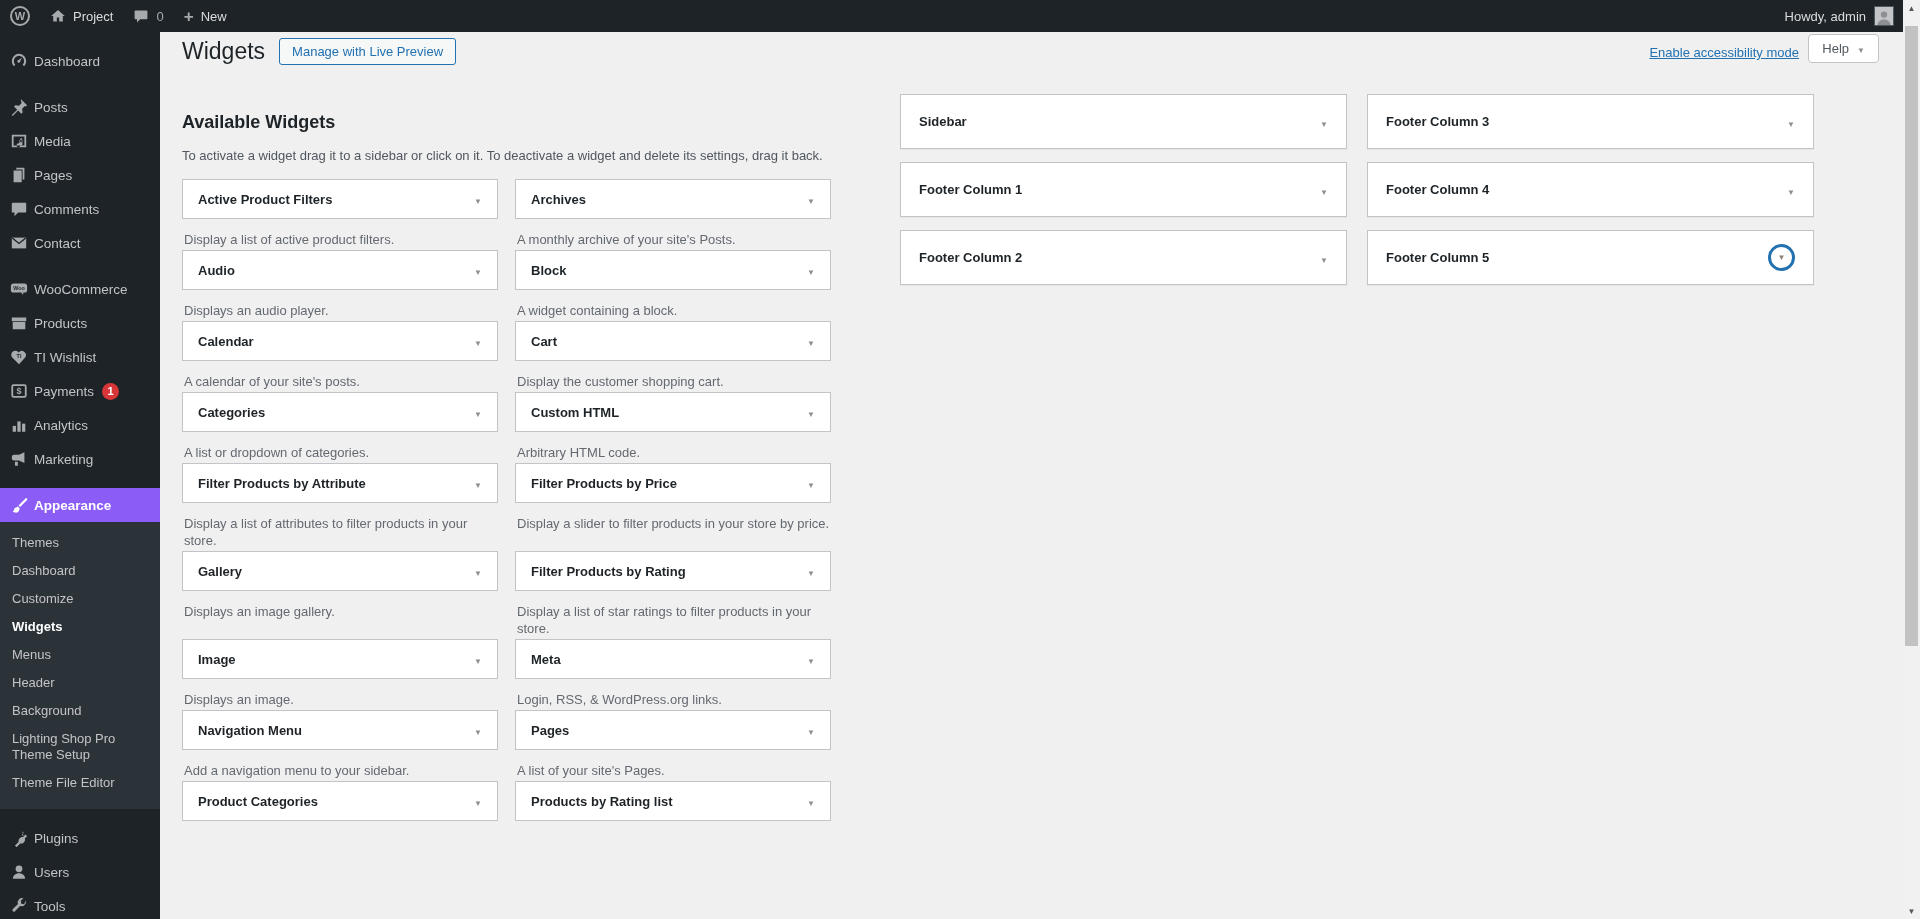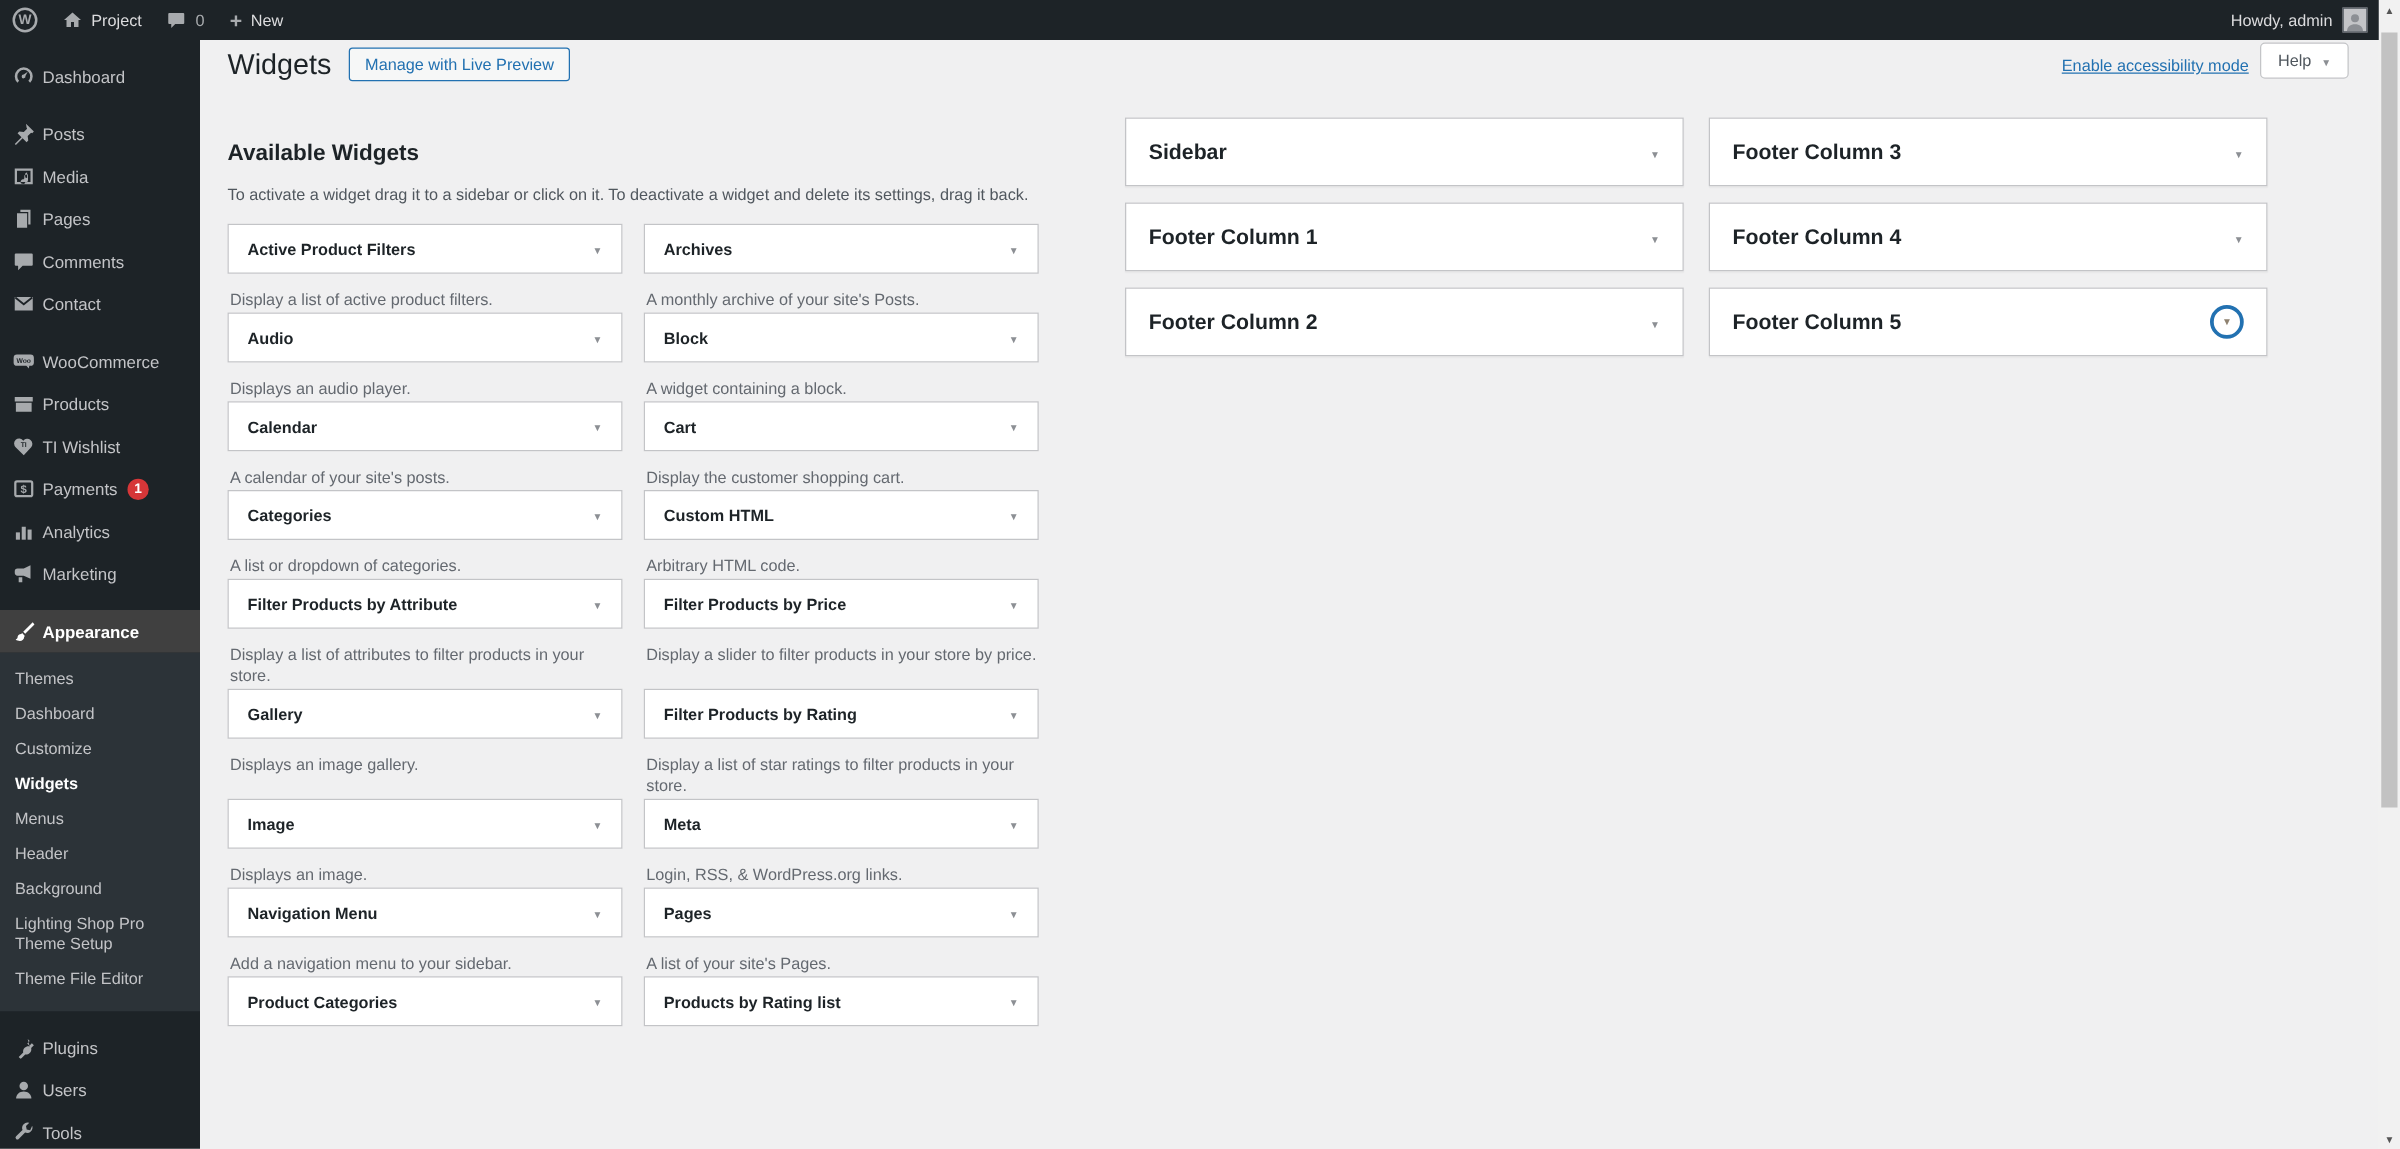--- a/index.html
+++ b/index.html
@@ -14,21 +14,21 @@
   .ab-plus { color:#a7aaad; font-size:17px; font-weight:bold; line-height:1; }
   .ab-right { margin-left:auto; display:flex; align-items:center; gap:8px; padding-right:26px; color:#dcdcde; font-size:13px; }
   .avatar { width:20px; height:20px; background:#c3c4c7; border:1px solid #50575e; display:flex; align-items:flex-end; justify-content:center; overflow:hidden; }
   .avatar svg { fill:#8c8f94; }
 
   
   #sidebar { position:absolute; top:32px; left:0; width:160px; height:887px; background:#1d2327; padding-top:12px; color:#c3c4c7; }
   .menu-item { display:flex; align-items:center; gap:6px; padding:8px 8px 8px 10px; font-size:13.5px; line-height:17px; cursor:pointer; position:relative; }
   .menu-item svg { width:18px; height:18px; fill:#a7aaad; flex-shrink:0; }
   .menu-sep { height:12px; }
-  .menu-item.active { background:#404040; color:#fff; font-weight:bold; }
+  .menu-item.active { background:#8b5cf6; color:#fff; font-weight:bold; }
   .menu-item.active svg { fill:#fff; }
   .menu-item.active::after { content:""; position:absolute; right:-16px; top:50%; margin-top:-8px; width:0; height:0; border:8px solid transparent; border-left-color:#2271b1; }
   .badge { background:#d63638; color:#fff; border-radius:50%; min-width:17px; height:17px; font-size:11px; font-weight:bold; display:flex; align-items:center; justify-content:center; margin-left:2px; }
   .submenu { background:#2c3338; padding:7px 0 12px; }
   .sub-item { padding:6px 12px; font-size:13px; line-height:16px; color:#c3c4c7; cursor:pointer; }
   .sub-item.current { color:#fff; font-weight:bold; }
 
   
   #content { position:absolute; left:160px; top:32px; width:1743px; height:887px; background:#f0f0f1; overflow:hidden; }
   .page-header { position:absolute; left:22px; top:6px; display:flex; align-items:center; gap:14px; }
@@ -41,21 +41,21 @@
   .aw-heading { position:absolute; left:22px; top:80px; font-size:18px; font-weight:bold; color:#1d2327; }
   .aw-intro { position:absolute; left:22px; top:116px; width:660px; font-size:13px; color:#50575e; }
 
   .widget-grid { position:absolute; left:22px; top:147px; width:650px; display:grid; grid-template-columns:316px 316px; column-gap:17px; }
   .widget-card { height:40px; background:#fff; border:1px solid #c3c4c7; display:flex; align-items:center; justify-content:space-between; padding:0 15px; cursor:grab; }
   .widget-name { font-size:13px; font-weight:bold; color:#1d2327; }
   .widget-desc { font-size:13px; line-height:17px; color:#646970; margin:12px 0 2px 2px; }
 
   .areas { position:absolute; left:740px; top:62px; display:grid; grid-template-columns:447px 447px; column-gap:20px; align-items:start; }
   .area-box { height:55px; background:#fff; border:1px solid #c3c4c7; box-shadow:0 1px 1px rgba(0,0,0,.04); display:flex; align-items:center; justify-content:space-between; padding:0 18px; margin-bottom:13px; cursor:pointer; }
-  .area-title { font-size:17px; font-weight:600; color:#1d2327; }
+  .area-title { font-size:13px; font-weight:600; color:#1d2327; }
   .circle-toggle { width:27px; height:27px; border:3px solid #2271b1; border-radius:50%; display:flex; align-items:center; justify-content:center; }
   .circle-toggle::after { content:"▼"; font-size:8px; color:#8f8270; }
 
   
   #scrollbar { position:absolute; right:0; top:0; width:17px; height:919px; background:#f1f1f1; z-index:60; }
   .sb-arrow { position:absolute; left:0; width:17px; height:16px; display:flex; align-items:center; justify-content:center; font-size:8px; color:#555; }
   .sb-thumb { position:absolute; left:2px; top:26px; width:13px; height:620px; background:#c2c2c2; }
 </style>
 </head>
 <body>

